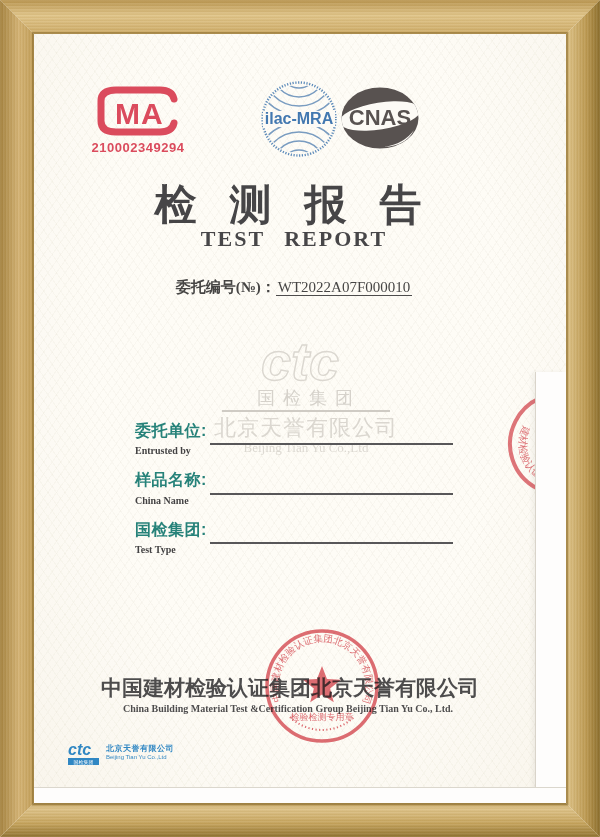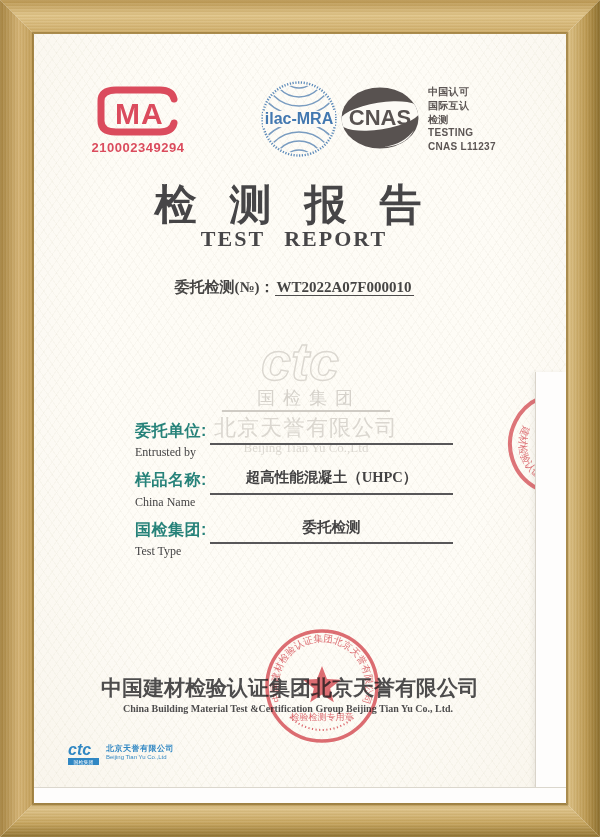--- a/index.html
+++ b/index.html
@@ -42,33 +42,33 @@
     font-weight:bold;font-size:13px;letter-spacing:.5px;color:#d8394e;z-index:3;}
   .cnas-lines{left:428px;top:85px;z-index:3;font-family:"Liberation Sans",sans-serif;
     font-weight:bold;font-size:10px;line-height:13.8px;color:#4b4544;letter-spacing:.3px;}
   
   .title-zh{left:-20px;top:177px;width:616px;text-align:center;font-size:42px;font-weight:700;
     color:#333336;letter-spacing:33px;text-indent:33px;z-index:3;}
   .title-en{left:-6px;top:226px;width:600px;text-align:center;font-size:22px;font-weight:600;
     color:#343437;letter-spacing:2px;word-spacing:12px;z-index:3;}
   .report-no{left:-6px;top:278px;width:600px;text-align:center;font-size:15px;font-weight:600;
     color:#333;z-index:3;}
-  .report-no .val{border-bottom:1.2px solid #3a3a3c;padding:0 2px;font-weight:700;}
+  .report-no .val{border-bottom:1.2px solid #3a3a3c;padding:0 2px;font-weight:400;}
   
   .wm{z-index:2;color:#d5d2cb;}
   .wm-ctc{left:220px;top:330px;}
   .wm-group{left:0;top:386px;width:610px;text-align:center;font-family:"Liberation Sans",sans-serif;
     font-size:18px;letter-spacing:8px;text-indent:8px;color:#d3d0c9;}
   .wm-line{left:222px;top:410px;width:168px;height:2px;background:#cbc8c1;}
   .wm-name{left:6px;top:413px;width:600px;text-align:center;font-size:22px;letter-spacing:1px;color:#d8d5ce;}
   .wm-name-en{left:6px;top:440px;width:600px;text-align:center;font-size:13px;color:#dad7d0;}
   
   .f-label{left:135px;font-family:"Liberation Sans",sans-serif;font-weight:bold;font-size:16px;
     letter-spacing:.5px;color:#0f766e;z-index:3;}
-  .f-en{left:135px;font-weight:normal;font-size:12px;color:#2f2f31;z-index:3;}
+  .f-en{left:135px;font-weight:bold;font-size:10px;color:#2f2f31;z-index:3;}
   .f-value{left:210px;width:243px;text-align:center;font-weight:700;font-size:14.5px;color:#2f2f31;z-index:3;}
   .f-line{left:210px;width:243px;height:1.5px;background:#47474a;z-index:3;}
   
   .fo-zh{left:0;top:674px;width:580px;text-align:center;font-size:21px;font-weight:700;
     color:#3a3a3c;z-index:3;}
   .fo-en{left:0;top:703px;width:576px;text-align:center;font-size:10px;font-weight:bold;
     color:#3b3b3d;z-index:3;}
   .seal-main{left:252px;top:617px;z-index:4;mix-blend-mode:multiply;}
   .seal-partial{left:496px;top:392px;width:42px;height:104px;overflow:hidden;z-index:4;mix-blend-mode:multiply;}
   .ctc-block{left:66px;top:741px;display:flex;align-items:flex-start;gap:4px;z-index:3;}
@@ -128,45 +128,36 @@
         </clipPath>
       </defs>
     <ellipse cx="40" cy="32" rx="38.5" ry="30.5" fill="#474140"></ellipse>
     <g clip-path="url(#cnasclip)">
       <ellipse cx="40" cy="30" rx="41" ry="13.5" fill="#fdfcf8" transform="rotate(-9 40 30)"></ellipse>
       <path d="M 44,61 Q 64,58 74,44 Q 66,60 44,61 Z" fill="#fdfcf8"></path>
     </g>
     <text x="40" y="39" text-anchor="middle" font-size="22" font-weight="bold" fill="#474140" font-family="Liberation Sans, sans-serif">CNAS</text>
   </svg>
 
-  <div class="abs cnas-lines">
-    <div>中国认可</div>
-    <div>国际互认</div>
-    <div>检测</div>
-    <div>TESTING</div>
-    <div>CNAS L11237</div>
-  </div>
 
   <div class="abs title-zh">检测报告</div>
   <div class="abs title-en">TEST REPORT</div>
   <div class="abs report-no">
-    <span>委托检测(№)：</span><span class="val">WT2022A07F000010</span>
+    <span>委托编号(№)：</span><span class="val">WT2022A07F000010</span>
   </div>
 
   <div class="abs f-label" style="top:421px">委托单位:</div>
   <div class="abs f-line" style="top:443px"></div>
   <div class="abs f-en" style="top:445px">Entrusted by</div>
 
   <div class="abs f-label" style="top:470px">样品名称:</div>
-  <div class="abs f-value" style="top:468px">超高性能混凝土（UHPC）</div>
   <div class="abs f-line" style="top:493px"></div>
   <div class="abs f-en" style="top:495px">China Name</div>
 
   <div class="abs f-label" style="top:520px">国检集团:</div>
-  <div class="abs f-value" style="top:518px">委托检测</div>
   <div class="abs f-line" style="top:542px"></div>
   <div class="abs f-en" style="top:544px">Test Type</div>
 
   <div class="abs fo-zh">中国建材检验认证集团北京天誉有限公司</div>
   <div class="abs fo-en">China Building Material Test &amp;Certification Group Beijing Tian Yu Co., Ltd.</div>
 
   <svg class="abs seal-main" width="140" height="140" viewBox="0 0 140 140">
     <g opacity="0.85">
       <circle cx="70" cy="69" r="55" fill="none" stroke="#d5444e" stroke-width="3.5"></circle>
       <defs>

